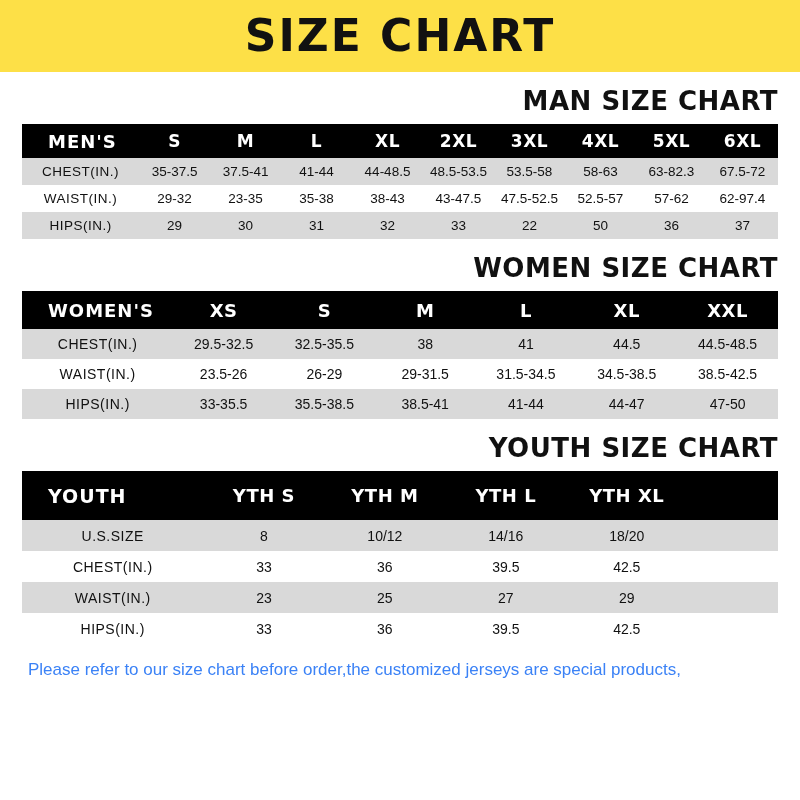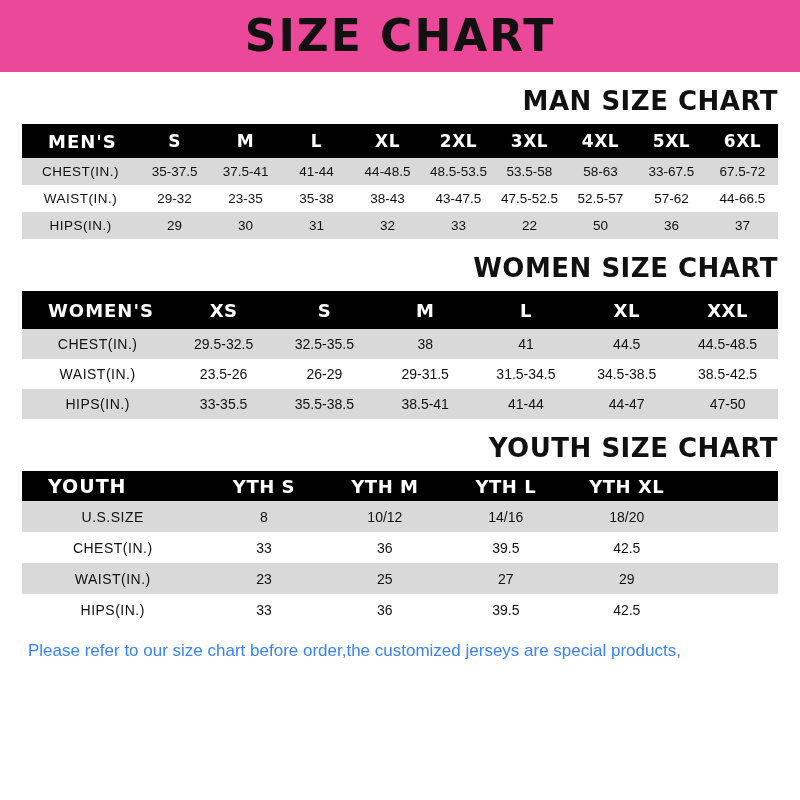--- a/index.html
+++ b/index.html
@@ -16,21 +16,21 @@
   .page {
     position: relative;
     width: 800px;
     height: 800px;
     box-sizing: border-box;
     background: #ffffff;
   }
   
   .banner {
     height: 72px;
-    background: #ec4899;
+    background: #fde047;
     display: flex;
     align-items: center;
     justify-content: center;
   }
   .banner-title {
     font-family: "DejaVu Sans", sans-serif;
     font-weight: bold;
     font-size: 44px;
     letter-spacing: 2px;
     color: #111111;
@@ -88,21 +88,21 @@
   }
   tr.data-row td.rowlabel {
     font-size: 13.5px;
     letter-spacing: 0.5px;
     text-align: center;
   }
   
   .women tr.data-row td { height: 30px; font-size: 14px; }
   .women tr.head-row th { height: 38px; font-size: 18px; }
   .youth tr.data-row td { height: 31px; font-size: 14px; }
-  .youth tr.head-row th { height: 30px; font-size: 18px; }
+  .youth tr.head-row th { height: 49px; font-size: 18px; }
   .youth tr.head-row th.rowlabel { font-size: 19px; }
   .note {
     margin-top: 14px;
     padding: 0 6px;
     color: #3b82f6;
     font-family: "Liberation Sans", sans-serif;
     font-size: 17px;
     line-height: 1.45;
     text-align: left;
   }
@@ -148,34 +148,34 @@
       </tr>
       <tr class="data-row band-a">
         <td class="rowlabel">CHEST(IN.)</td>
         <td>35-37.5</td>
         <td>37.5-41</td>
         <td>41-44</td>
         <td>44-48.5</td>
         <td>48.5-53.5</td>
         <td>53.5-58</td>
         <td>58-63</td>
-        <td>33-67.5</td>
+        <td>63-82.3</td>
         <td>67.5-72</td>
       </tr>
       <tr class="data-row band-b">
         <td class="rowlabel">WAIST(IN.)</td>
         <td>29-32</td>
         <td>23-35</td>
         <td>35-38</td>
         <td>38-43</td>
         <td>43-47.5</td>
         <td>47.5-52.5</td>
         <td>52.5-57</td>
         <td>57-62</td>
-        <td>44-66.5</td>
+        <td>62-97.4</td>
       </tr>
       <tr class="data-row band-c">
         <td class="rowlabel">HIPS(IN.)</td>
         <td>29</td>
         <td>30</td>
         <td>31</td>
         <td>32</td>
         <td>33</td>
         <td>22</td>
         <td>50</td>

